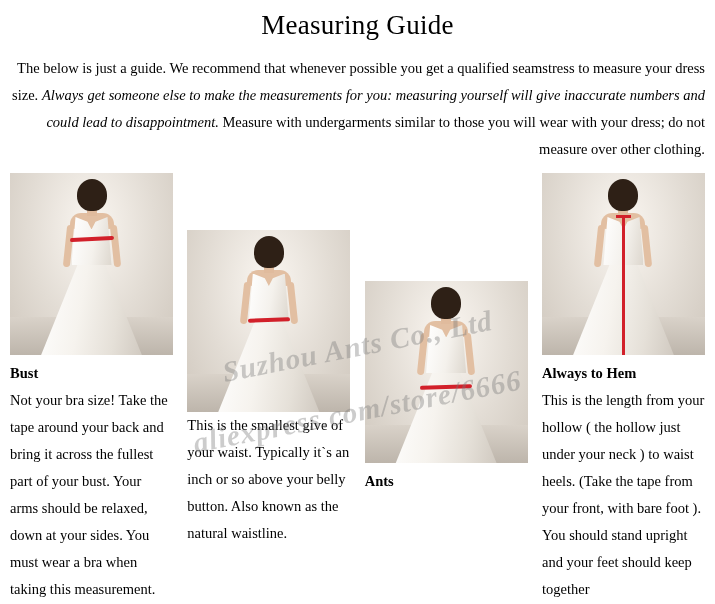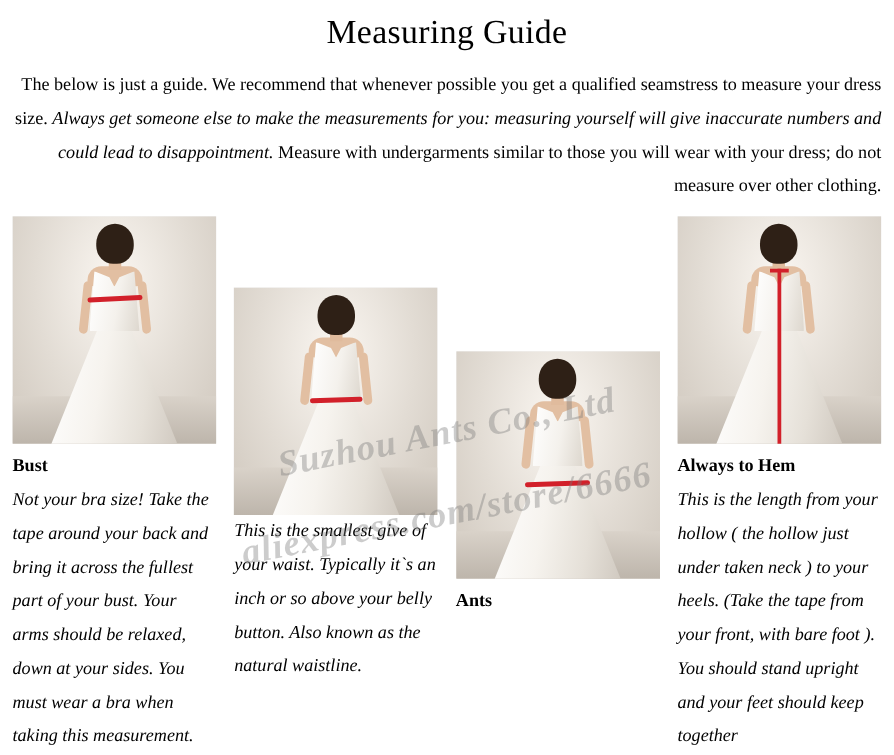--- a/index.html
+++ b/index.html
@@ -195,21 +195,20 @@
   .cap-top { top: 42px; }
   .col-heading {
     font-size: 14.5px;
     font-weight: bold;
     margin: 8px 0 4px 0;
     line-height: 20px;
   }
   .col-body {
     font-size: 14.5px;
     line-height: 27px;
-    font-style: italic;
   }
   
   .watermark {
     position: absolute;
     left: 0;
     width: 715px;
     text-align: center;
     font-family: "Liberation Serif", serif;
     font-style: italic;
     font-weight: bold;
@@ -309,21 +308,21 @@
           <div class="dress-top"></div>
           <div class="neck"></div>
           <div class="face"></div>
           <div class="hair"></div>
           <div class="tape tape-hollow"></div>
           <div class="tape-cap cap-top"></div>
 
         </div>
       </div>
       <div class="col-heading">Always to Hem</div>
-      <div class="col-body">This is the length from your hollow ( the hollow just under taken neck ) to your heels. (Take the tape from your front, with bare foot ). You should stand upright and your feet should keep together</div>
+      <div class="col-body">This is the length from your hollow ( the hollow just under your neck ) to waist heels. (Take the tape from your front, with bare foot ). You should stand upright and your feet should keep together</div>
     </div>
 
   </div>
 
   <div class="watermark wm1">Suzhou Ants Co., Ltd</div>
   <div class="watermark wm2">aliexpress.com/store/6666</div>
 
 </div>
 
 </body></html>

